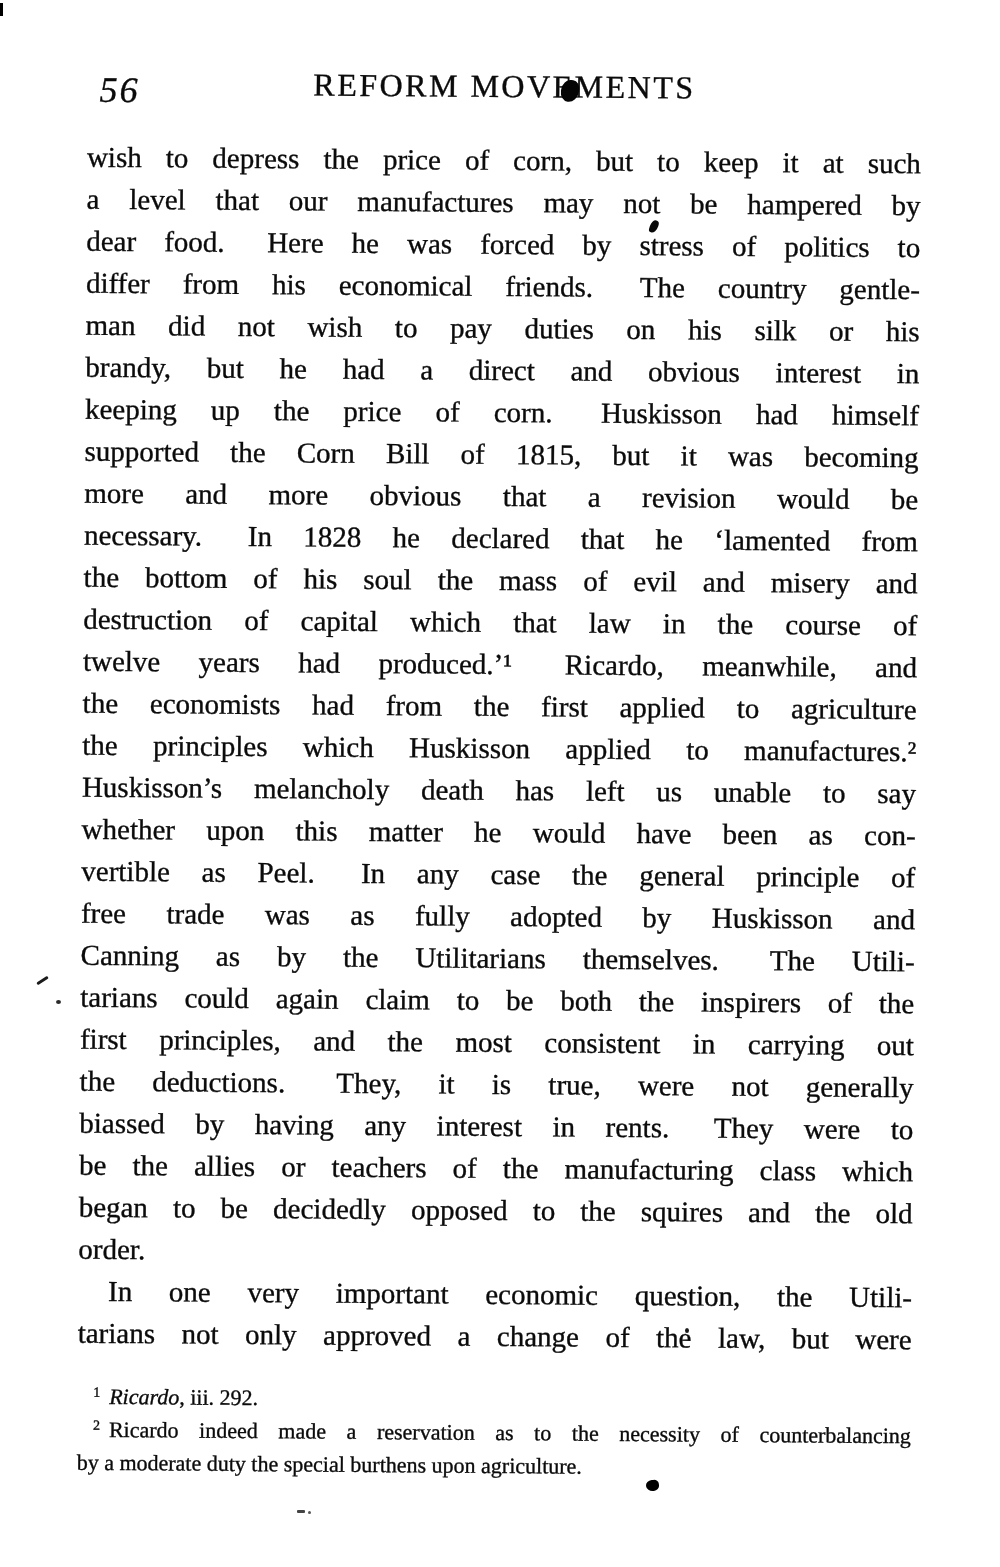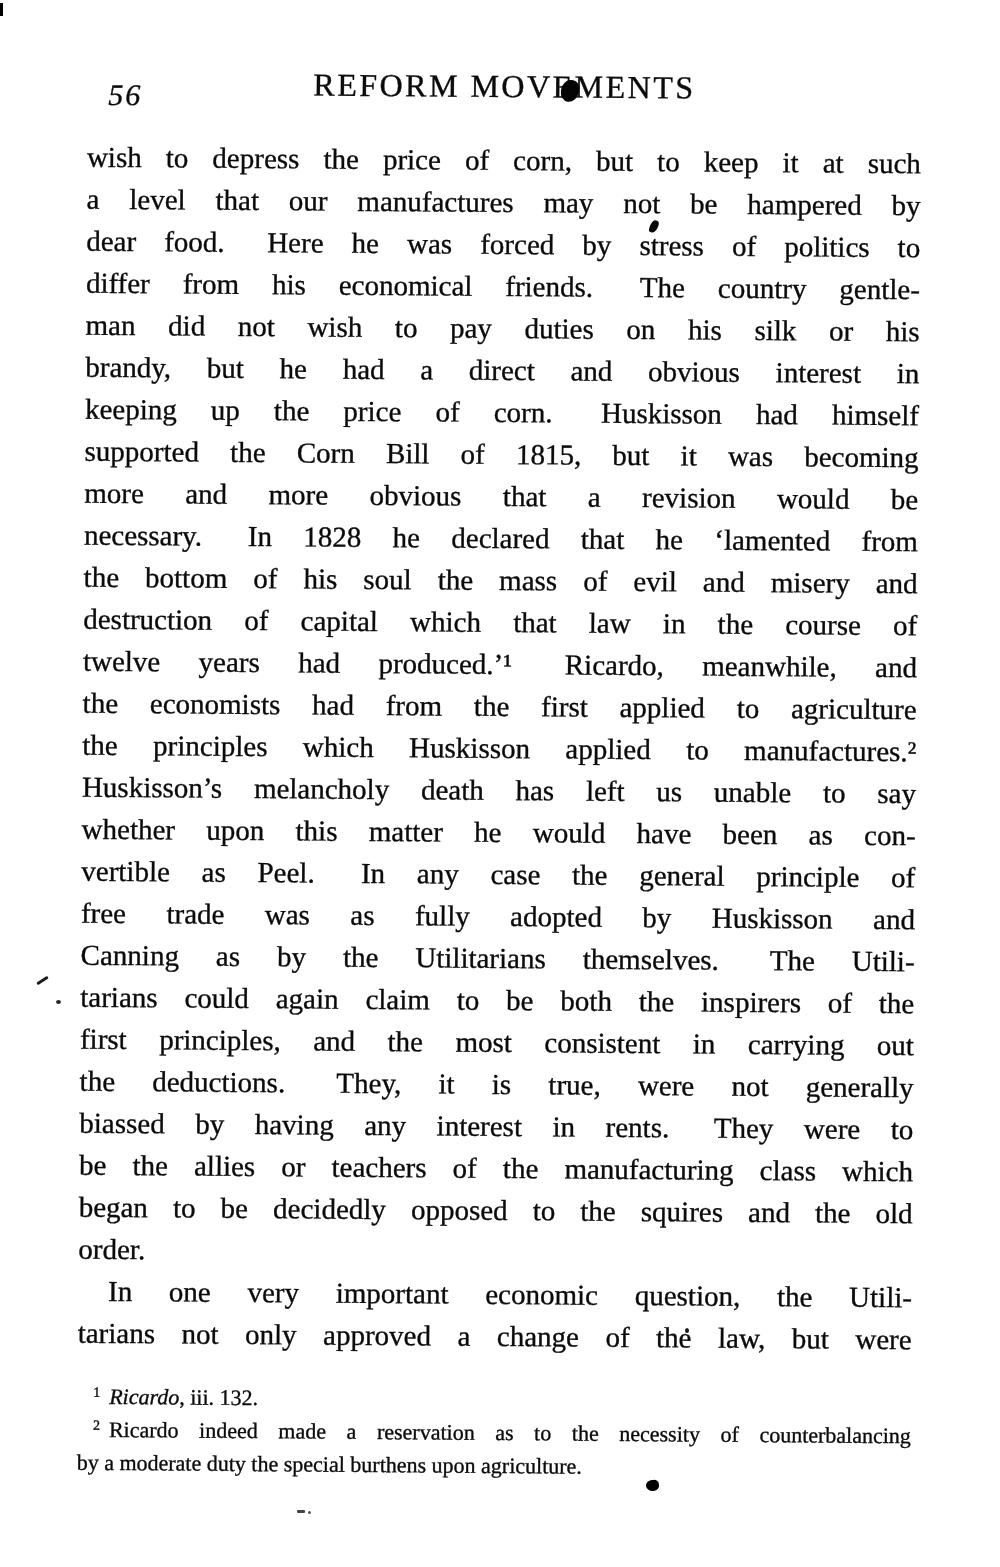--- a/index.html
+++ b/index.html
@@ -13,22 +13,22 @@
     -webkit-text-stroke:0.35px #0b0b0b;
   }
   .scan{
     position:absolute;inset:0;
     transform:rotate(0.45deg);
     transform-origin:500px 280px;
   }
   
   .header{position:absolute;top:66px;left:86px;right:80px;height:44px;}
   .page-number{
-    position:absolute;left:21px;top:6px;
-    font-size:30px;font-style:italic;letter-spacing:2px;margin-top:9px;
+    position:absolute;left:12px;top:6px;
+    font-size:36px;font-style:italic;letter-spacing:2px;
   }
   .header-title{
     text-align:center;font-size:32px;line-height:40px;
     letter-spacing:2.5px;font-variant:small-caps;
     font-variant:normal;
   }
   
   .body-text{
     position:absolute;top:139px;left:86px;width:834px;
     font-size:29px;line-height:42px;
@@ -126,21 +126,21 @@
       <div class="line">biassed by having any interest in rents.  They were to</div>
       <div class="line">be the allies or teachers of the manufacturing class which</div>
       <div class="line">began to be decidedly opposed to the squires and the old</div>
       <div class="line noj">order.</div>
       <div class="line ind">In one very important economic question, the Utili-</div>
       <div class="line">tarians not only approved a change of the law, but were</div>
     </div>
 
     <div class="footnotes">
       <div class="fn-line fn-first noj">
-        <span class="fn-marker">1</span><span class="fn-work">Ricardo</span><span>, iii. 132.</span>
+        <span class="fn-marker">1</span><span class="fn-work">Ricardo</span><span>, iii. 292.</span>
       </div>
       <div class="fn-line fn-first">
         <span class="fn-marker">2</span><span>Ricardo indeed made a reservation as to the necessity of counterbalancing</span>
       </div>
       <div class="fn-line noj">by a moderate duty the special burthens upon agriculture.</div>
     </div>
 
   </div>
 
   <div class="artifact edge-sliver"></div>

